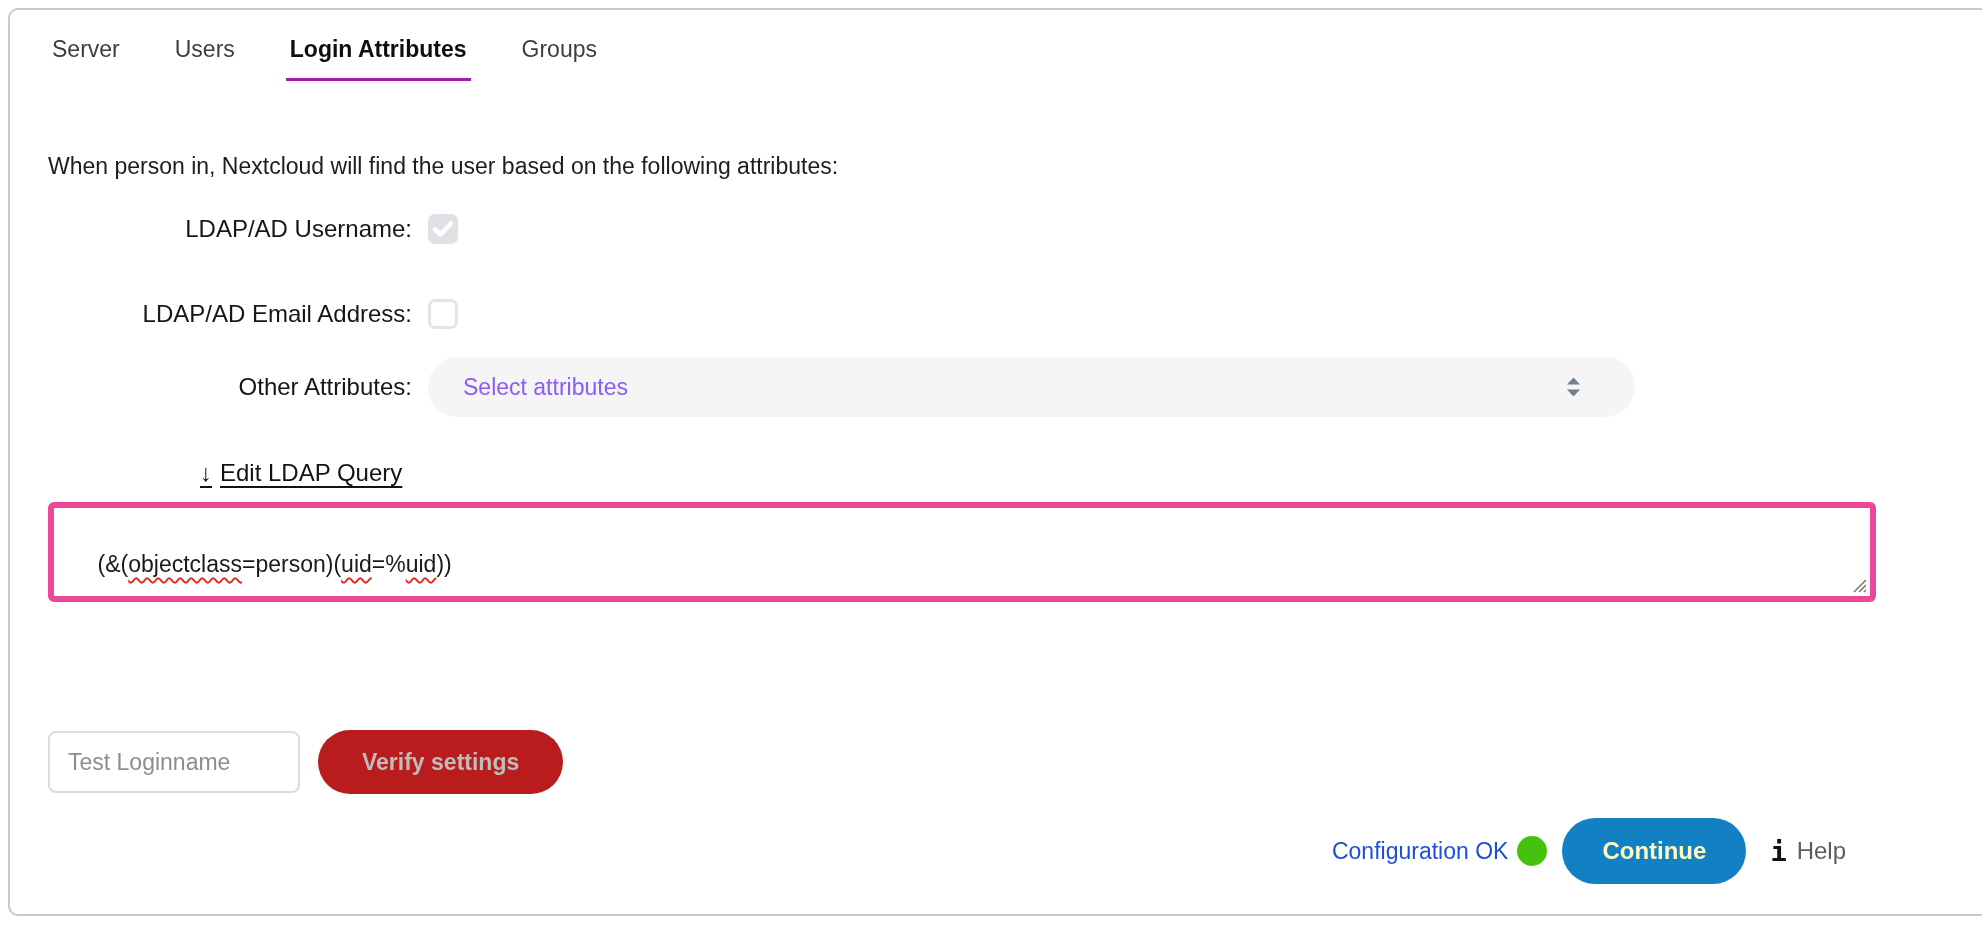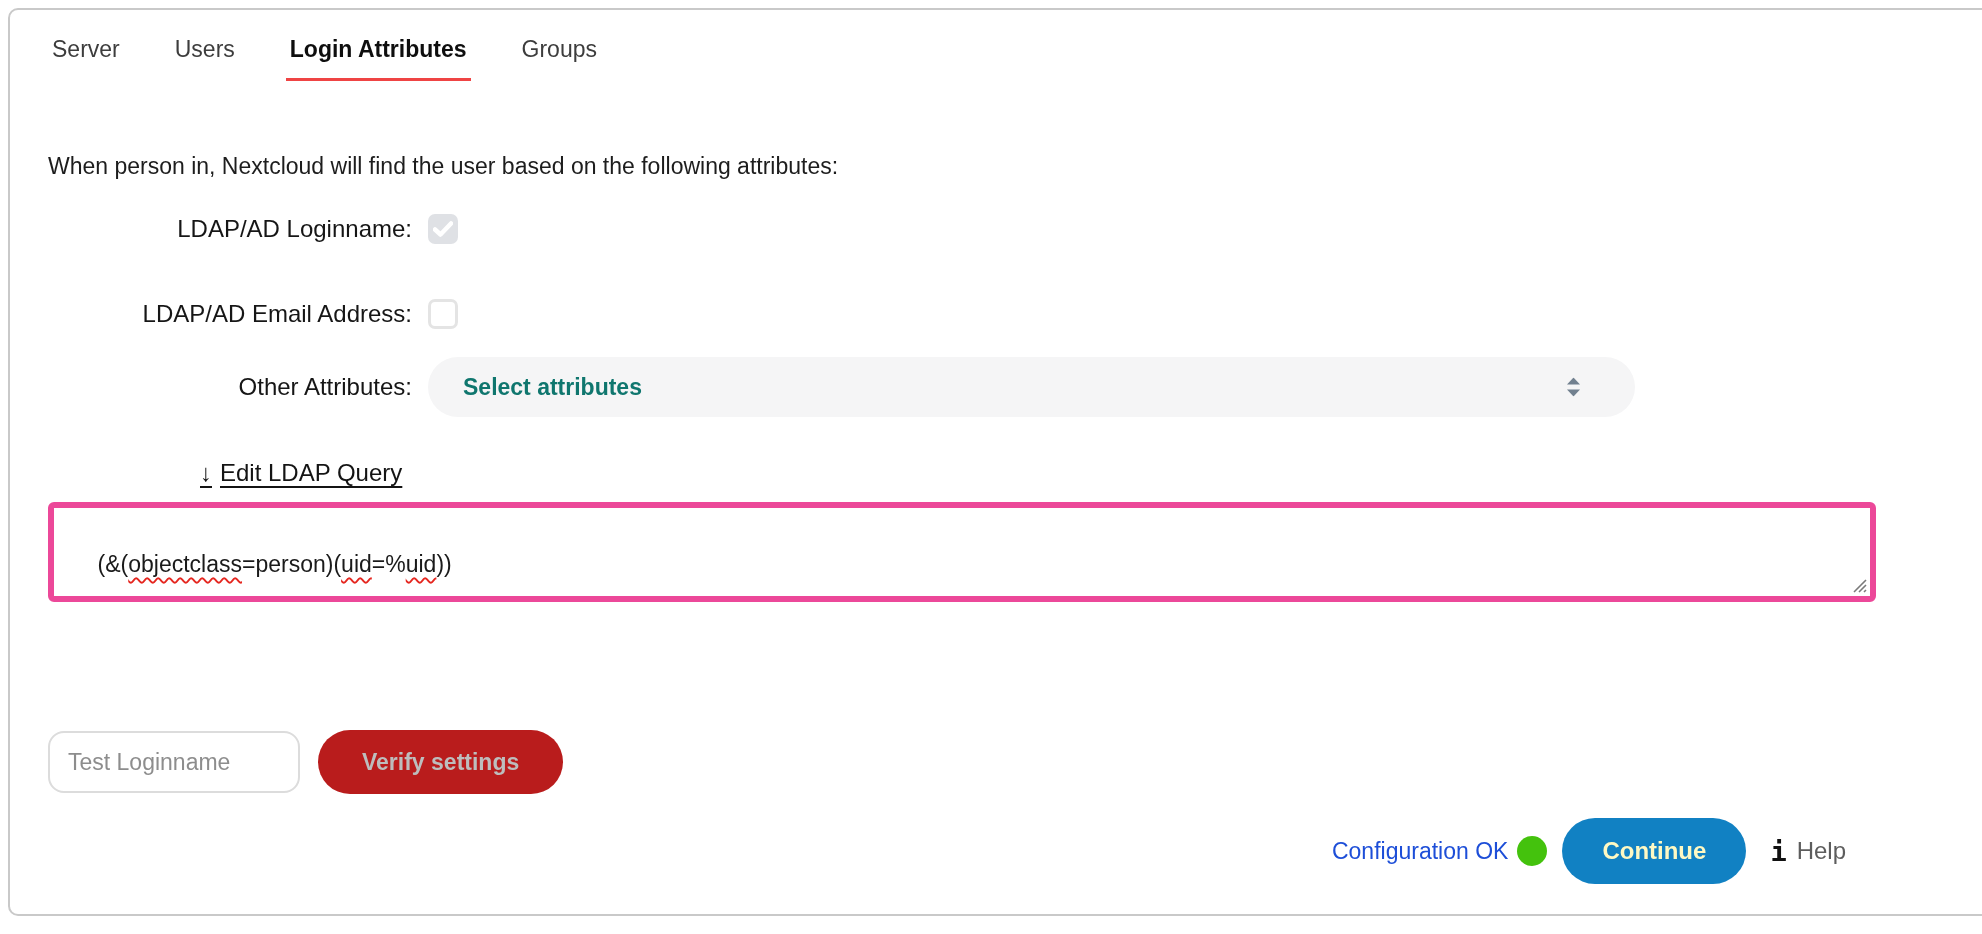--- a/index.html
+++ b/index.html
@@ -5,55 +5,55 @@
   * { margin:0; padding:0; box-sizing:border-box; }
   html,body { width:1982px; height:934px; background:#fff; overflow:hidden;
               font-family:"Liberation Sans", sans-serif; }
   .page {
     position:absolute; left:8px; top:8px; width:2010px; height:908px;
     border:2px solid #c9c9c9; border-radius:10px; background:#fff;
   }
   
   .tabs { display:flex; gap:47px; padding:26px 0 0 38px; font-size:23px; color:#3d3d3d; }
   .tab { padding:0 4px 15px; cursor:pointer; }
-  .tab.active { font-weight:bold; color:#0e0e0e; border-bottom:3px solid #ef4444; }
+  .tab.active { font-weight:bold; color:#0e0e0e; border-bottom:3px solid #a21caf; }
   
   .intro { margin:72px 38px 0; font-size:23px; color:#1d1d1d; }
   
   .form { margin-top:34px; }
   .row { display:flex; align-items:center; }
   .row-label { width:402px; text-align:right; font-size:24px; color:#161616; flex:none; }
   .row-control { margin-left:16px; display:flex; align-items:center; }
   .checkbox { width:30px; height:30px; border-radius:7px; background:#fff;
               border:3px solid #e4e4e4; display:flex; align-items:center; justify-content:center; }
   .checkbox.checked { background:#dfe1e5; border:none; }
   .checkbox .check-svg { display:none; }
   .checkbox.checked .check-svg { display:block; }
   .row-username { margin-bottom:55px; }
   .row-email    { margin-bottom:28px; }
   .select-pill { position:relative; width:1207px; height:60px; border-radius:30px;
                  background:#f5f5f6; display:flex; align-items:center; padding:0 35px; cursor:pointer; }
-  .select-placeholder { font-weight:bold; font-size:23px; color:#0f766e; }
+  .select-placeholder { font-weight:normal; font-size:23px; color:#8b5cf6; }
   .sort-icon { position:absolute; right:54px; top:50%; transform:translateY(-50%); }
   
   .edit-link { display:inline-block; margin:42px 0 0 190px; font-size:24px; color:#141414;
                text-decoration:underline; text-underline-offset:5px; text-decoration-thickness:2px;
                cursor:pointer; }
   .edit-link .arrow { margin-right:8px; }
   
   .query-box { position:relative; margin:15px 38px 0; width:1828px; height:100px;
                border:6px solid #ec4899; border-radius:6px; padding:16px 18px;
                font-size:23px; color:#1a1a1a; white-space:pre-wrap; background:#fff; }
   .misspell { text-decoration:underline; text-decoration-style:wavy;
               text-decoration-color:#e5261f; text-decoration-thickness:2px;
               text-underline-offset:5px; text-decoration-skip-ink:none; }
   .resize-grip { position:absolute; right:3px; bottom:3px; cursor:nwse-resize; line-height:0; }
   
   .test-row { margin:128px 0 0 38px; display:flex; align-items:center; }
-  .test-input { width:252px; height:62px; border:2px solid #dcdcdc; border-radius:16px;
+  .test-input { width:252px; height:62px; border:2px solid #dcdcdc; border-radius:8px;
                 padding:0 18px; font-size:23px; color:#3b82f6; outline:none;
                 font-family:"Liberation Sans", sans-serif; }
   .test-input::placeholder { color:#8d8d8d; opacity:1; }
   .verify-btn { margin-left:18px; height:64px; padding:0 44px; border-radius:32px;
                 background:#b91c1c; color:#bdbdbd; font-weight:bold; font-size:23px;
                 border:none; font-family:"Liberation Sans", sans-serif; }
   
   .footer { display:flex; align-items:center; justify-content:flex-end; margin:24px 170px 0 0; }
   .status-text { font-size:23px; color:#1d4ed8; }
   .status-dot { width:30px; height:30px; border-radius:50%; margin-left:9px; }
@@ -81,21 +81,21 @@
     <div class="tab">Groups</div>
   </div>
 
   
   <div class="intro">When person in, Nextcloud will find the user based on the following attributes:</div>
 
   
   <div class="form">
 
     <div class="row row-username">
-      <div class="row-label">LDAP/AD Loginname:</div>
+      <div class="row-label">LDAP/AD Username:</div>
       <div class="row-control">
         <div class="checkbox checked">
           <svg class="check-svg" width="20" height="16" viewBox="0 0 20 16">
             <path d="M2 8.5 L7.5 13.5 L18 2.5" fill="none" stroke="#ffffff" stroke-width="4.5" stroke-linecap="round" stroke-linejoin="round"></path>
           </svg>
         </div>
       </div>
     </div>
 
     <div class="row row-email">

